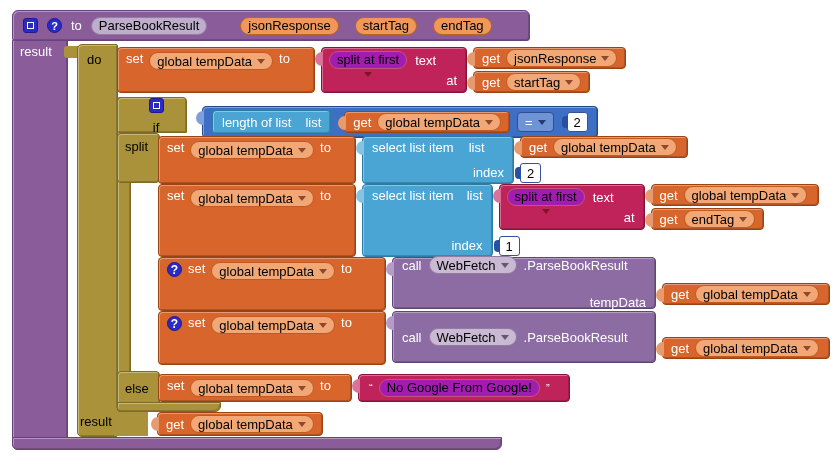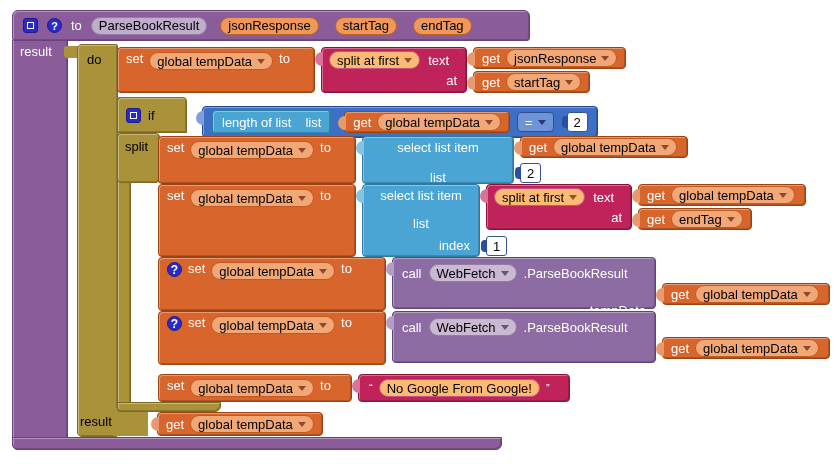--- a/index.html
+++ b/index.html
@@ -2,36 +2,36 @@
 <html><head>
 <meta charset="utf-8">
 <style>
   html,body{margin:0;padding:0;background:#fff;}
   #canvas{position:relative;width:840px;height:467px;background:#ffffff;overflow:hidden;
           font-family:"Liberation Sans",sans-serif;font-size:13px;}
 
   .blk{box-sizing:border-box;border-radius:4px;position:relative;
        box-shadow:inset 1px 1px 0 rgba(255,255,255,.35), inset -1px -1px 0 rgba(0,0,0,.18);}
   .c-proc{background:#8a5c9a;border:1px solid #66437a;}
-  .c-olive{background:#a9923a;border:1px solid #7c6a26;}
+  .c-olive{background:#a9923a;border:1px solid #7c6a26;flex-direction:column;}
   .c-or{background:#d8652c;border:1px solid #9a4413;}
   .c-lb{background:#4aa5d5;border:1px solid #2d7ba3;}
   .c-mb{background:#3d70c5;border:1px solid #26488e;}
   .c-mag{background:#c02359;border:1px solid #871335;}
   .c-pur{background:#8d6ca3;border:1px solid #5f4478;}
 
   .abs{position:absolute;}
   .wl{color:#fff;white-space:nowrap;}
   .bl{color:#000;white-space:nowrap;}
 
   .chip{display:inline-flex;align-items:center;gap:5px;border-radius:9px;padding:0 7px;height:18px;
         color:#000;white-space:nowrap;box-sizing:border-box;}
   .ch-or{background:#f2a876;border:1px solid #c05a20;}
   .ch-lav{background:#c9b9d3;border:1px solid #907da0;}
-  .ch-pink{background:#fdba74;border:1px solid #c2547f;}
+  .ch-pink{background:#a21caf;border:1px solid #c2547f;flex-direction:column;}
   .ch-name{background:#bfaecb;border:1px solid #917da1;}
   .ch-par{background:#f0985c;border:1px solid #b9641f;}
   .ch-blue{background:#6f94d6;border:1px solid #2c4f96;color:#fff;border-radius:4px;height:20px;}
 
   .arr{width:0;height:0;border-left:4px solid transparent;border-right:4px solid transparent;
        border-top:5px solid rgba(80,15,0,.62);}
   .arr.b{border-top-color:rgba(8,20,70,.7);}
   .arr.g{border-top-color:rgba(45,35,60,.65);}
 
   .num{background:#fff;border:1px solid #33539b;border-radius:3px;height:20px;min-width:21px;
@@ -58,24 +58,24 @@
   .getblk{display:inline-flex;align-items:center;gap:6px;padding:0 8px;height:22px;color:#fff;white-space:nowrap;}
   .setblk{display:flex;align-items:flex-start;gap:6px;padding:3px 8px;color:#fff;white-space:nowrap;}
   .setblk .chip, .setblk .icon-help{margin-top:1px;}
   .plugcol{display:flex;flex-direction:column;align-items:flex-start;gap:2px;}
 
   .split{display:flex;flex-direction:column;padding:2px 7px;color:#fff;}
   .split .r1{display:flex;align-items:center;gap:8px;height:21px;}
   .split .r2{display:flex;justify-content:flex-end;align-items:center;height:21px;padding-right:2px;}
 
   .selblk{display:flex;flex-direction:column;justify-content:space-between;padding:3px 9px;color:#fff;}
-  .selblk .top{display:flex;align-items:center;gap:15px;flex-direction:column;}
+  .selblk .top{display:flex;align-items:flex-end;gap:15px;}
   .selblk .bot{display:flex;justify-content:flex-end;}
 
-  .callblk{display:flex;flex-direction:column;justify-content:flex-start;padding:6px 9px;color:#fff;gap:21px;}
+  .callblk{display:flex;flex-direction:column;justify-content:center;padding:6px 9px;color:#fff;gap:21px;}
   .callblk .top{display:flex;align-items:center;gap:7px;}
   .callblk .bot{display:flex;justify-content:flex-end;}
 
   .eqblk{display:flex;align-items:center;gap:7px;height:32px;padding:0 9px;color:#fff;}
   .lenblk{display:flex;align-items:center;gap:14px;height:24px;padding:0 9px;color:#fff;}
   .strblk{display:flex;align-items:center;gap:6px;height:28px;padding:0 10px;color:#fff;}
 
   .h28{height:28px;} .h46{height:46px;} .h48{height:48px;} .h52{height:52px;}
   .h54{height:54px;} .h73{height:73px;}
   .trow{display:flex;align-items:flex-start;}
@@ -86,40 +86,43 @@
 <body>
 
 <div id="canvas">
 
   <div class="abs blk c-proc" style="left:12px;top:39px;width:56px;height:411px;border-radius:2px 0 0 6px;"></div>
   <div class="abs blk c-proc" style="left:12px;top:437px;width:490px;height:13px;border-radius:0 0 6px 6px;"></div>
   <div class="abs blk c-proc" style="left:12px;top:10px;width:518px;height:31px;border-radius:6px 6px 3px 3px;display:flex;align-items:center;gap:9px;padding:0 10px;">
     <span class="icon-collapse"></span>
     <span class="icon-help">?</span>
     <span class="wl">to</span>
-    <span class="chip ch-name" style="margin-right:4px;">ParseBookResult</span>
+    <span class="chip ch-name" style="margin-right:24px;">ParseBookResult</span>
     <span class="chip ch-par" style="margin-right:7px;">jsonResponse</span>
     <span class="chip ch-par" style="margin-right:7px;">startTag</span>
     <span class="chip ch-par">endTag</span>
   </div>
   <span class="abs wl" style="left:20px;top:44px;">result</span>
   <div class="abs" style="left:64px;top:46px;width:15px;height:12px;background:#a9923a;border-radius:3px 0 0 3px;"></div>
 
   <div class="abs blk c-olive" style="left:77px;top:44px;width:41px;height:393px;border-radius:5px 2px 2px 5px;"></div>
   <span class="abs bl" style="left:87px;top:52px;">do</span>
   <div class="abs" style="left:114px;top:408px;width:34px;height:28px;background:#a9923a;"></div>
   <span class="abs bl" style="left:80px;top:414px;">result</span>
 
   <div class="abs blk c-olive" style="left:117px;top:97px;width:14px;height:315px;border-radius:3px 0 0 3px;"></div>
   <div class="abs blk c-olive" style="left:117px;top:97px;width:70px;height:36px;border-radius:4px 4px 0 2px;display:flex;align-items:center;gap:7px;padding:0 0 0 8px;">
     <span class="icon-collapse"></span>
     <span class="bl">if</span>
   </div>
   <div class="abs blk c-olive" style="left:117px;top:133px;width:43px;height:50px;padding:5px 0 0 7px;box-sizing:border-box;">
     <span class="bl">split</span>
+  </div>
+  <div class="abs blk c-olive" style="left:117px;top:371px;width:43px;height:41px;padding:9px 0 0 7px;box-sizing:border-box;">
+    <span class="bl">else</span>
   </div>
   <div class="abs blk c-olive" style="left:117px;top:402px;width:104px;height:10px;border-radius:0 0 6px 5px;"></div>
 
   <div class="abs row-abs" style="left:117px;top:47px;">
     <div class="blk c-or setblk h46" style="min-width:198px;">
       <span>set</span>
       <span class="chip ch-or">
         <span>global tempData</span>
         <span class="arr"></span>
       </span>

